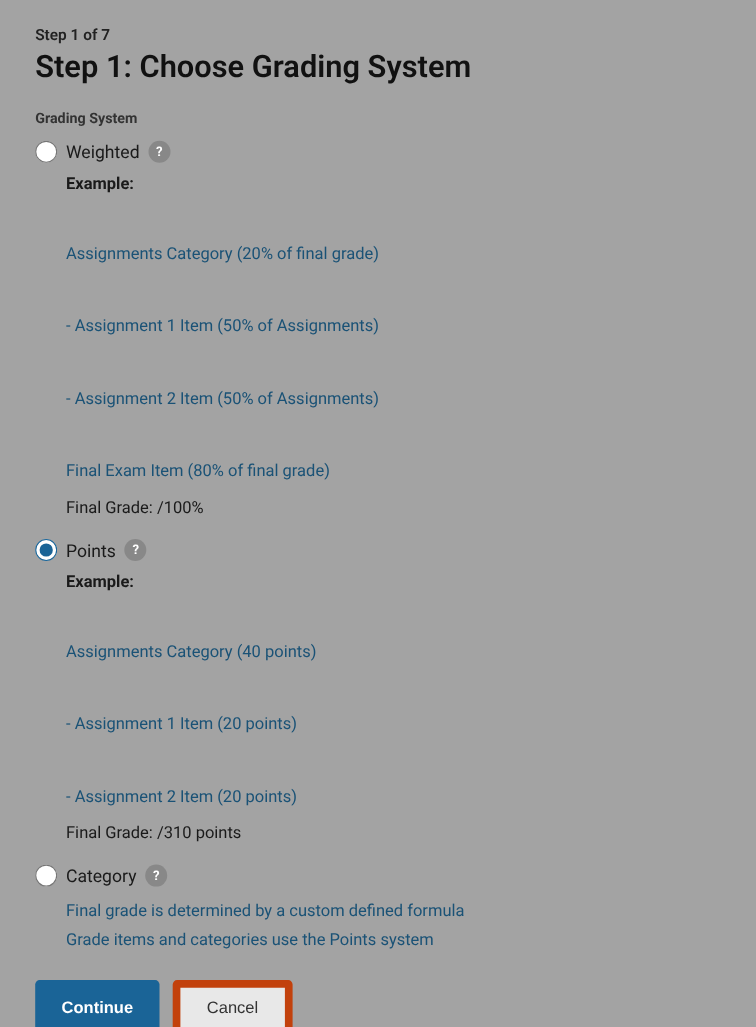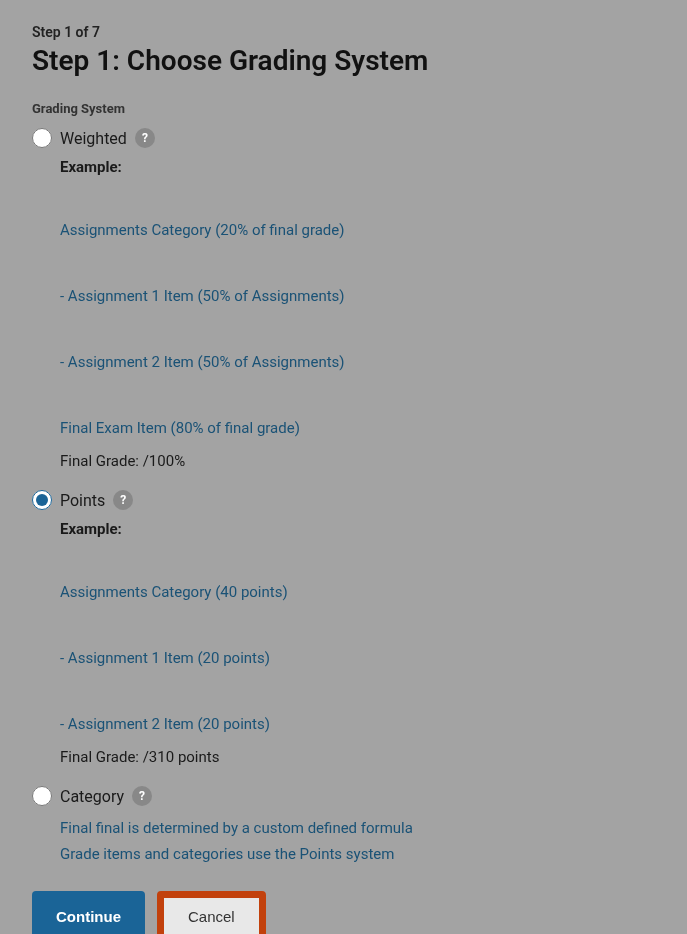--- a/index.html
+++ b/index.html
@@ -198,21 +198,21 @@
     </div>
   </div>
 
   <div class="radio-option">
     <div class="radio-row">
       <input type="radio" class="radio-input" name="grading" id="formula" style="">
       <label for="formula" class="radio-label">Category</label>
       <span class="help-icon">?</span>
     </div>
     <div class="formula-description">
-      <div>Final final is determined by a custom defined formula</div>
+      <div>Final grade is determined by a custom defined formula</div>
       <div>Grade items and categories use the Points system</div>
     </div>
   </div>
 
   <div class="button-row">
     <button class="btn-continue">Continue</button>
     <button class="btn-cancel">Cancel</button>
   </div>
 
 </div>

